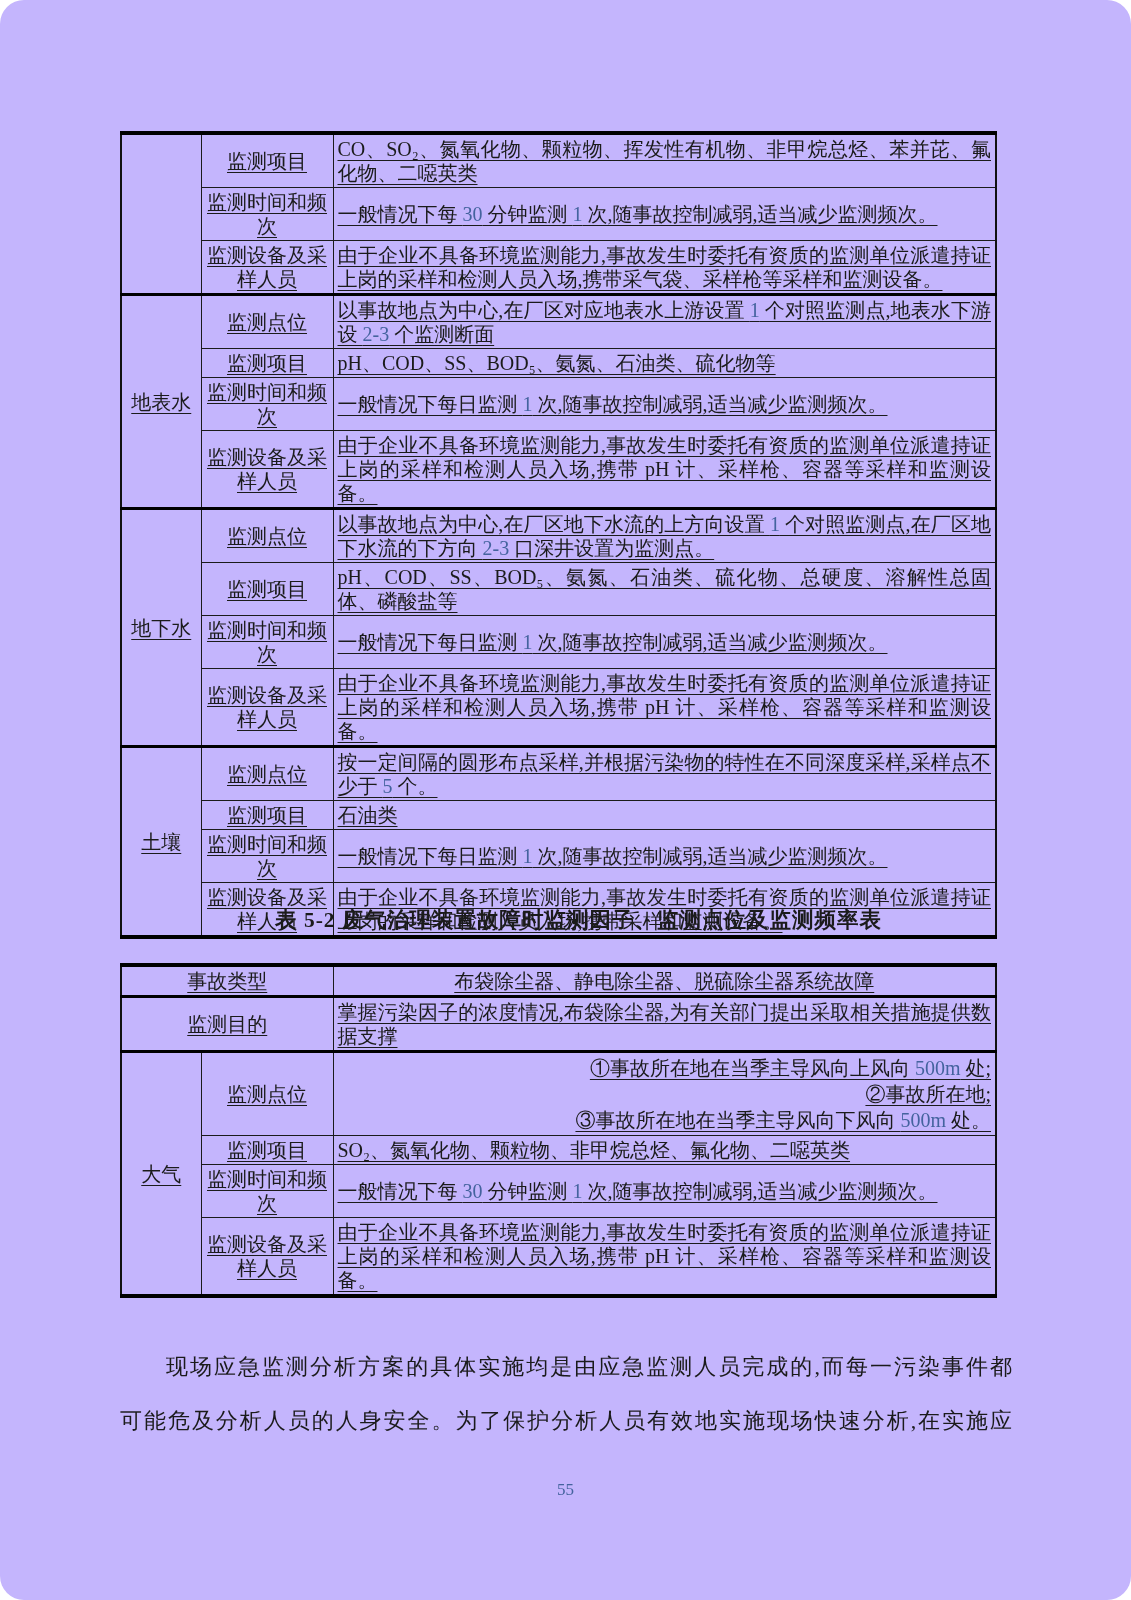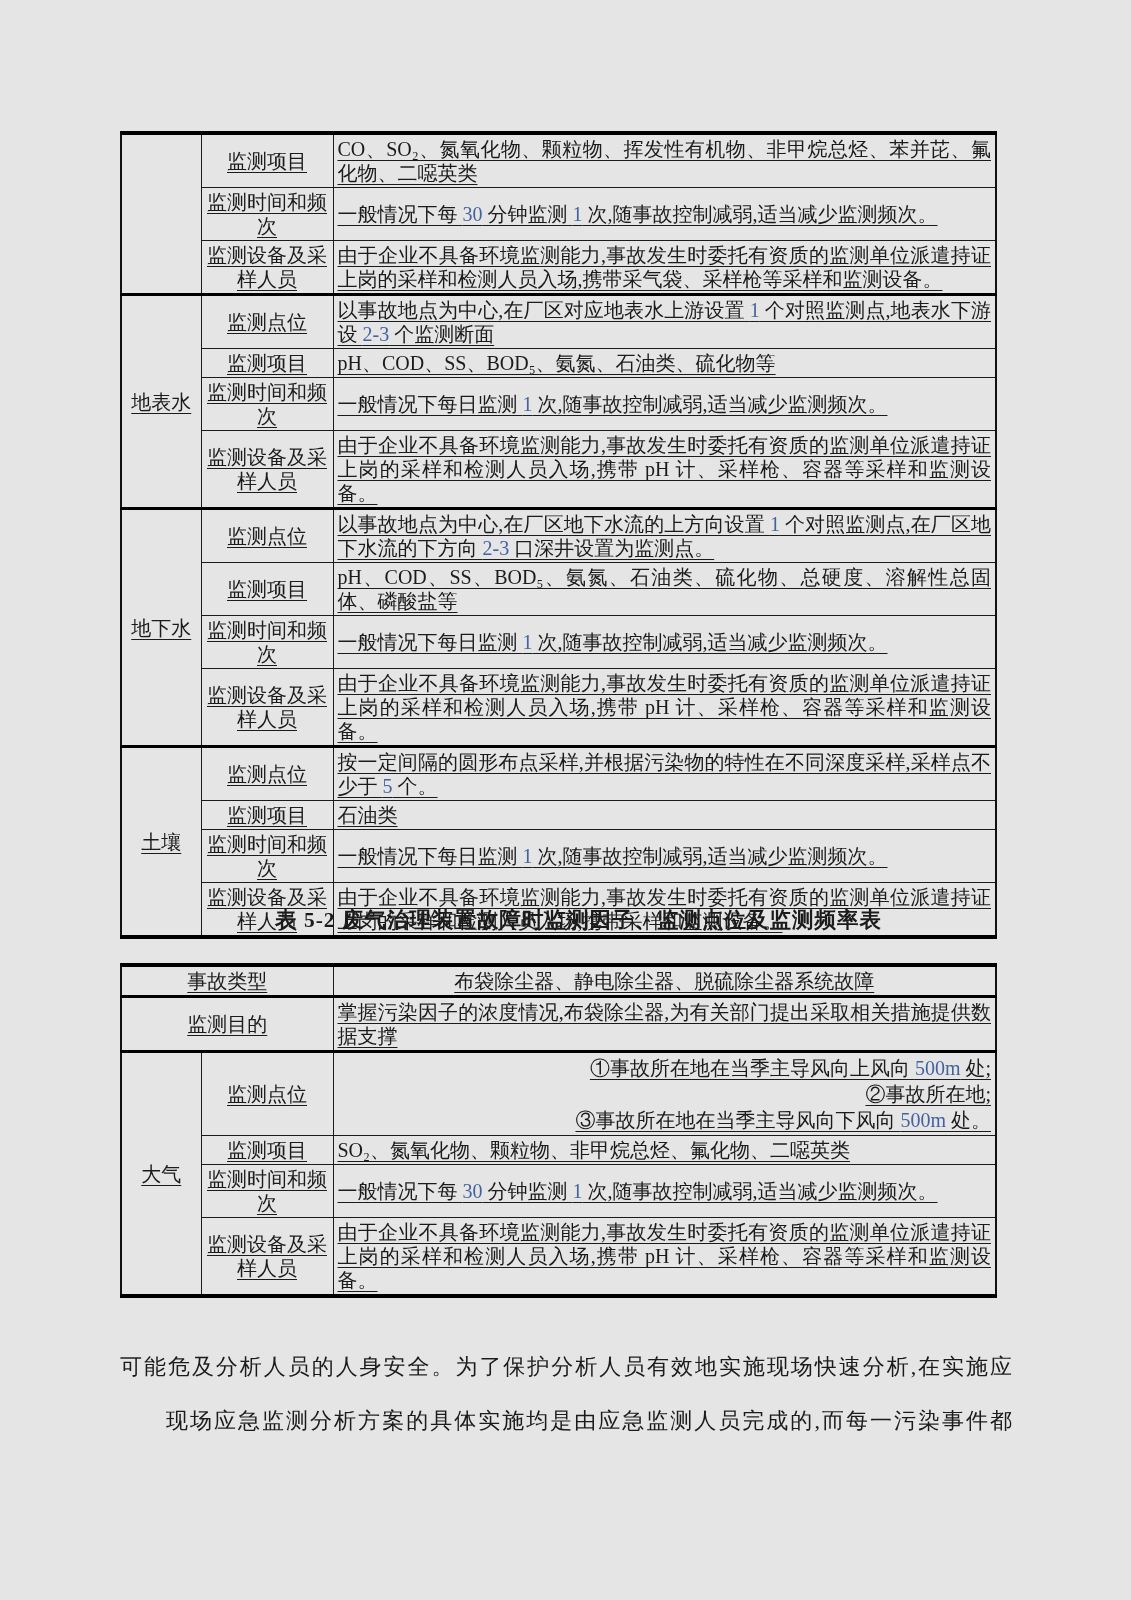--- a/index.html
+++ b/index.html
@@ -1,18 +1,18 @@
 <!DOCTYPE html>
 <html lang="zh"><head>
 <meta charset="utf-8">
 <style>
   html,body{margin:0;padding:0;background:#ffffff;}
   .page{
-    position:relative;width:1131px;height:1600px;background:#e5e5e5;overflow:hidden;
-    font-family:"Liberation Serif","DejaVu Serif",serif;color:#1b1b1b;
+    position:relative;width:1131px;height:1600px;background:#c4b5fd;overflow:hidden;
+    font-family:"Liberation Serif","DejaVu Serif",serif;color:#1b1b1b;border-radius:24px;
   }
   table.tbl{
     border-collapse:collapse;table-layout:fixed;position:absolute;left:120px;width:877px;
     border-top:4px solid #000;border-bottom:4px solid #000;
     border-left:2px solid #111;border-right:2px solid #111;
   }
   .tbl1{top:131px;}
   .tbl2{top:963px;}
   td{
     border:1.5px solid #1b1b1b;
@@ -160,18 +160,19 @@
         <td class="cnt dw">一般情况下每 <span class="num">30</span> 分钟监测 <span class="num">1</span> 次,随事故控制减弱,适当减少监测频次。</td>
       </tr>
       <tr>
         <td class="hdr">监测设备及采样人员</td>
         <td class="cnt dw">由于企业不具备环境监测能力,事故发生时委托有资质的监测单位派遣持证上岗的采样和检测人员入场,携带 pH 计、采样枪、容器等采样和监测设备。</td>
       </tr>
     </tbody>
   </table>
 
   <div class="para">
+    <div class="pline pline1">现场应急监测分析方案的具体实施均是由应急监测人员完成的,而每一污染事件都</div>
     <div class="pline">可能危及分析人员的人身安全。为了保护分析人员有效地实施现场快速分析,在实施应</div>
-    <div class="pline pline1">现场应急监测分析方案的具体实施均是由应急监测人员完成的,而每一污染事件都</div>
   </div>
 
+  <div class="pageno">55</div>
 
 </div>
 
 </body></html>

